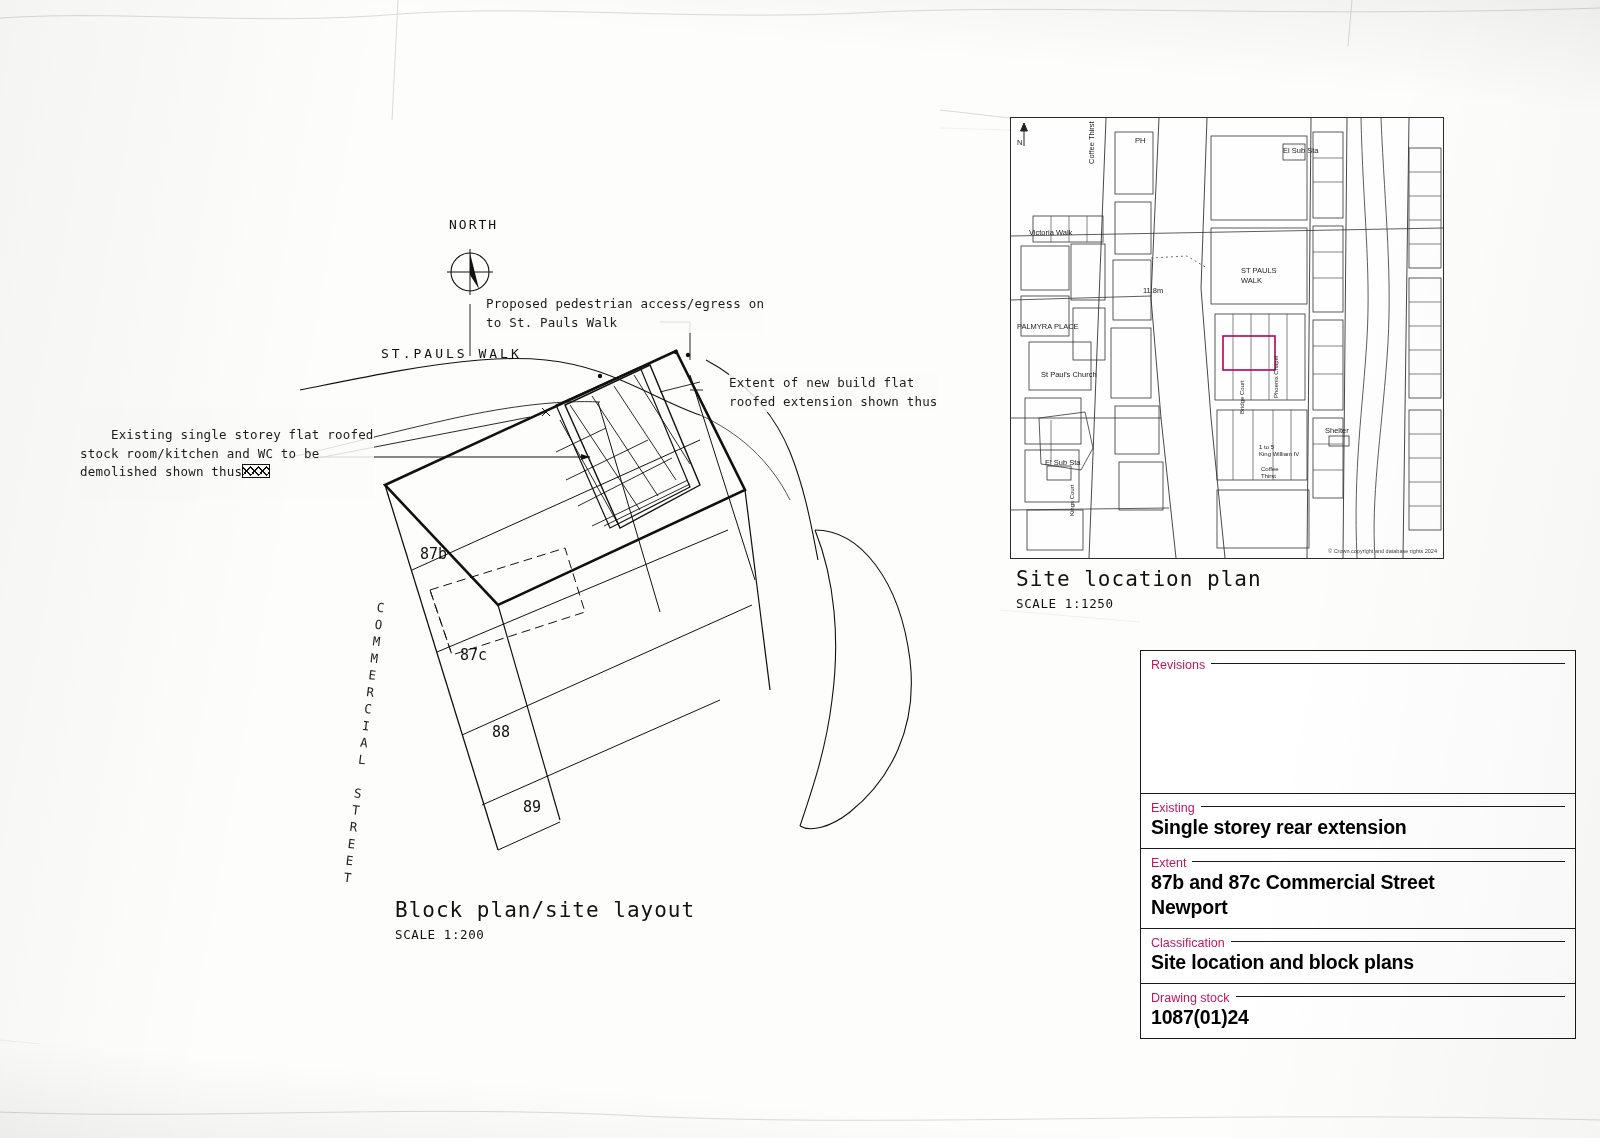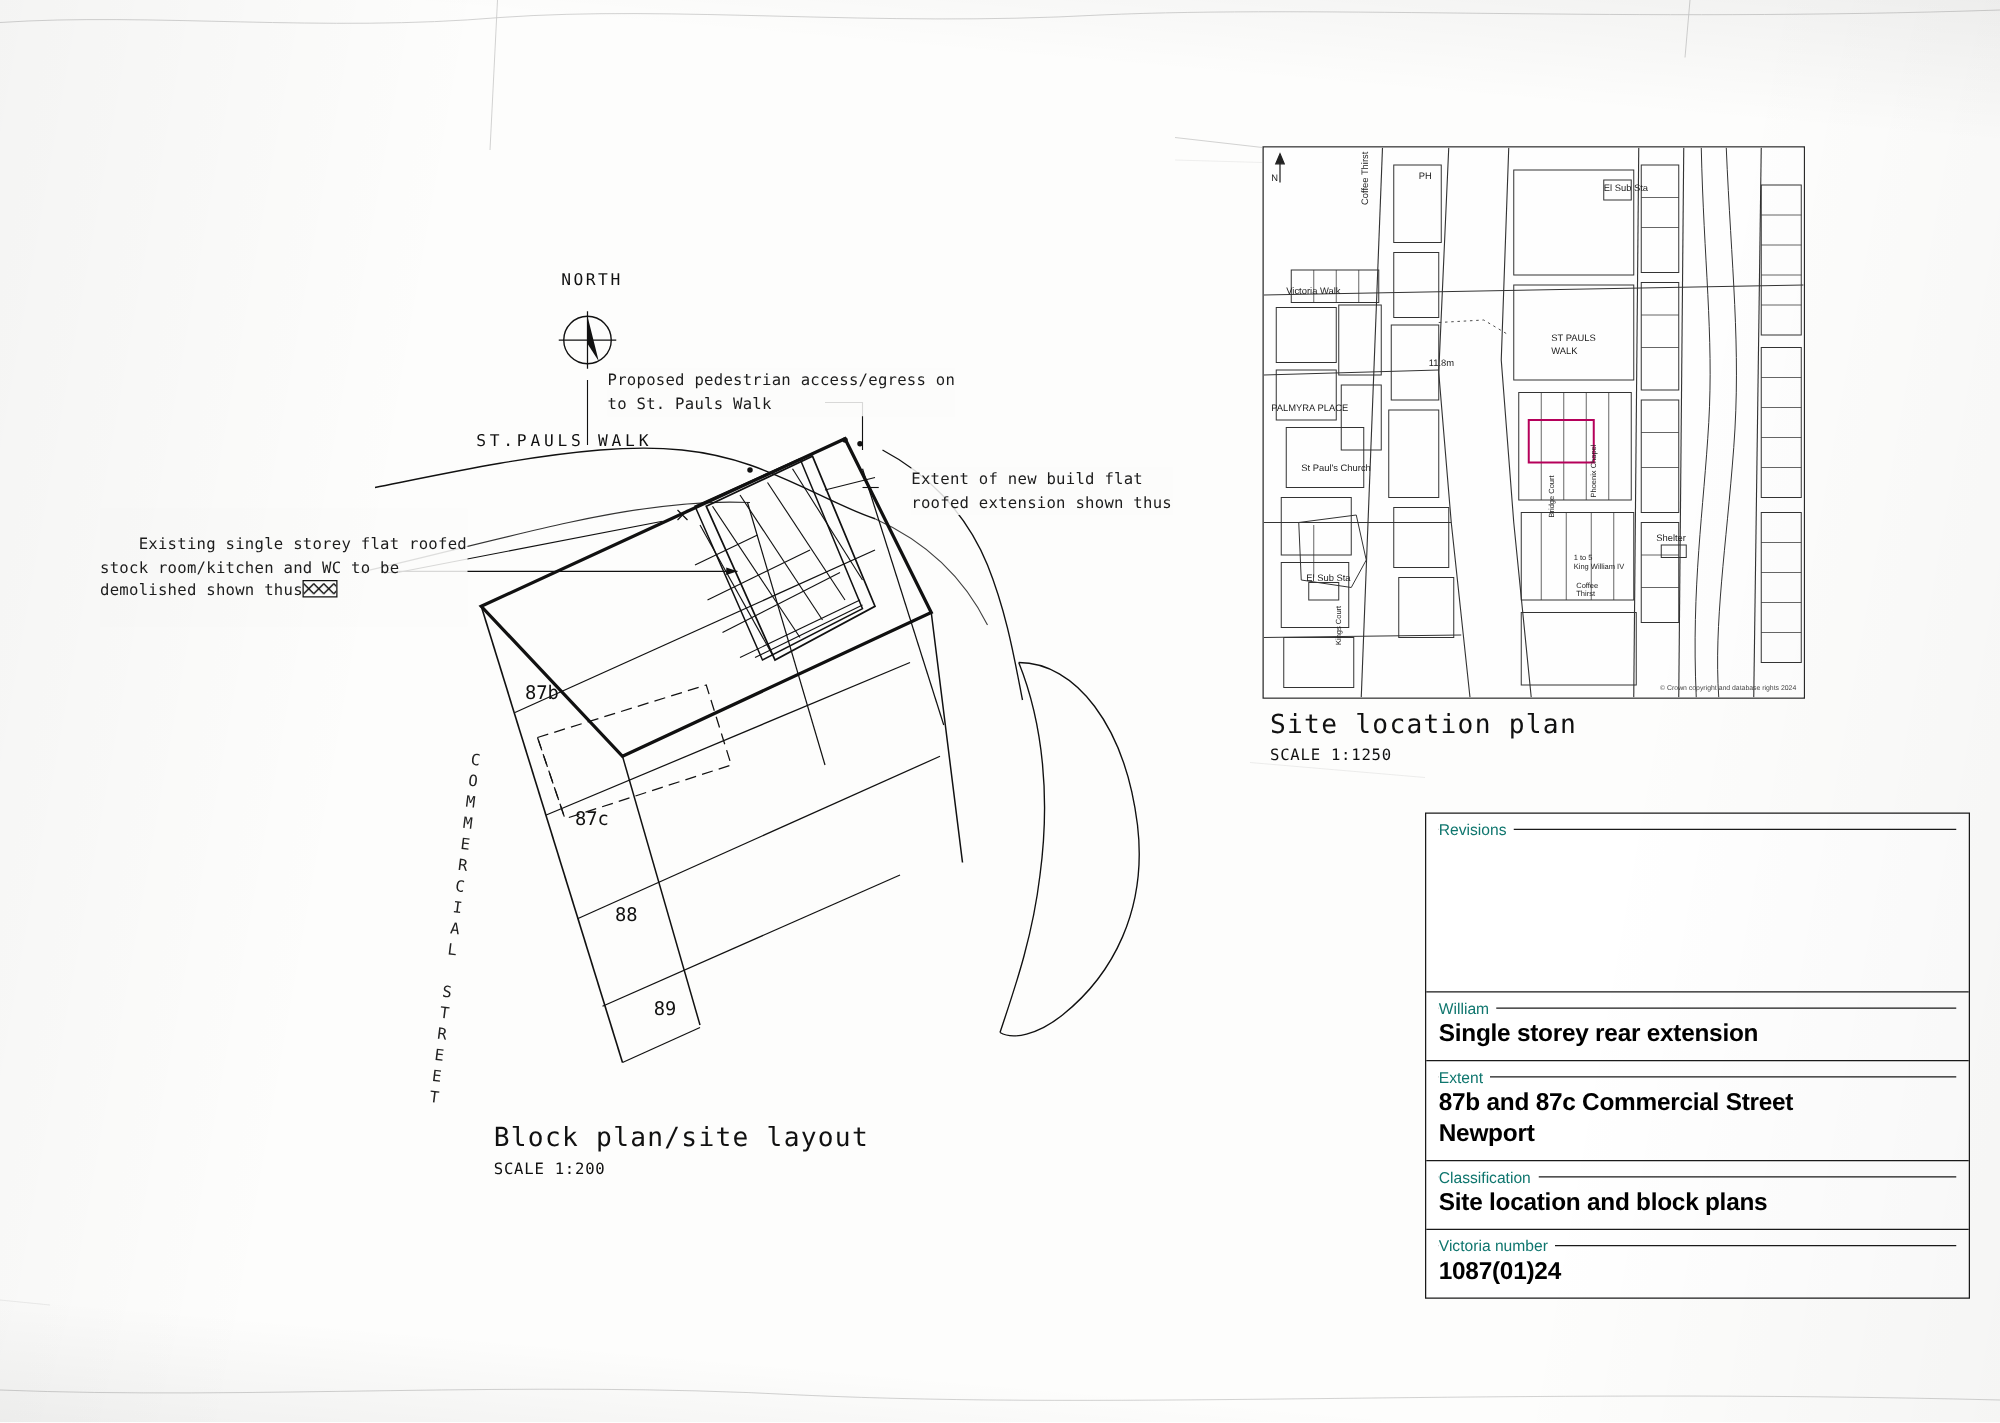--- a/index.html
+++ b/index.html
@@ -91,21 +91,21 @@
     box-sizing: border-box;
   }
   .tb-row {
     border-bottom: 1.3px solid #1a1a1a;
     padding: 4px 10px 8px 10px;
     position: relative;
   }
   .tb-row:last-child { border-bottom: none; }
   .tb-cap {
     font-size: 12.5px;
-    color: #0f766e;
+    color: #be185d;
     display: inline-block;
     position: relative;
     padding-right: 6px;
     background: #fff;
   }
   .tb-cap-wrap {
     position: relative;
     height: 15px;
     margin-bottom: 2px;
   }
@@ -433,21 +433,21 @@
   <div id="title-block">
 
     <div class="tb-row" id="revisions-row">
       <div class="tb-cap-wrap">
         <span class="tb-cap">Revisions</span>
       </div>
     </div>
 
     <div class="tb-row">
       <div class="tb-cap-wrap">
-        <span class="tb-cap">William</span>
+        <span class="tb-cap">Existing</span>
       </div>
       <div class="tb-val">Single storey rear extension</div>
     </div>
 
     <div class="tb-row">
       <div class="tb-cap-wrap">
         <span class="tb-cap">Extent</span>
       </div>
       <div class="tb-val">87b and 87c Commercial Street</div>
       <div class="tb-val">Newport</div>
@@ -455,21 +455,21 @@
 
     <div class="tb-row">
       <div class="tb-cap-wrap">
         <span class="tb-cap">Classification</span>
       </div>
       <div class="tb-val">Site location and block plans</div>
     </div>
 
     <div class="tb-row">
       <div class="tb-cap-wrap">
-        <span class="tb-cap">Victoria number</span>
+        <span class="tb-cap">Drawing stock</span>
       </div>
       <div class="tb-val">1087(01)24</div>
     </div>
 
   </div>
 
   <svg class="abs" style="left:0; top:0;" width="1600" height="1138">
     <g stroke="#9a9a9a" fill="none" stroke-width="0.7" opacity="0.5">
       <path d="M0,18 C120,10 260,26 400,14 C540,4 700,22 880,12 C1060,4 1300,18 1600,8"></path>
       <path d="M0,1112 C200,1120 420,1104 640,1116 C900,1128 1200,1110 1600,1120"></path>

